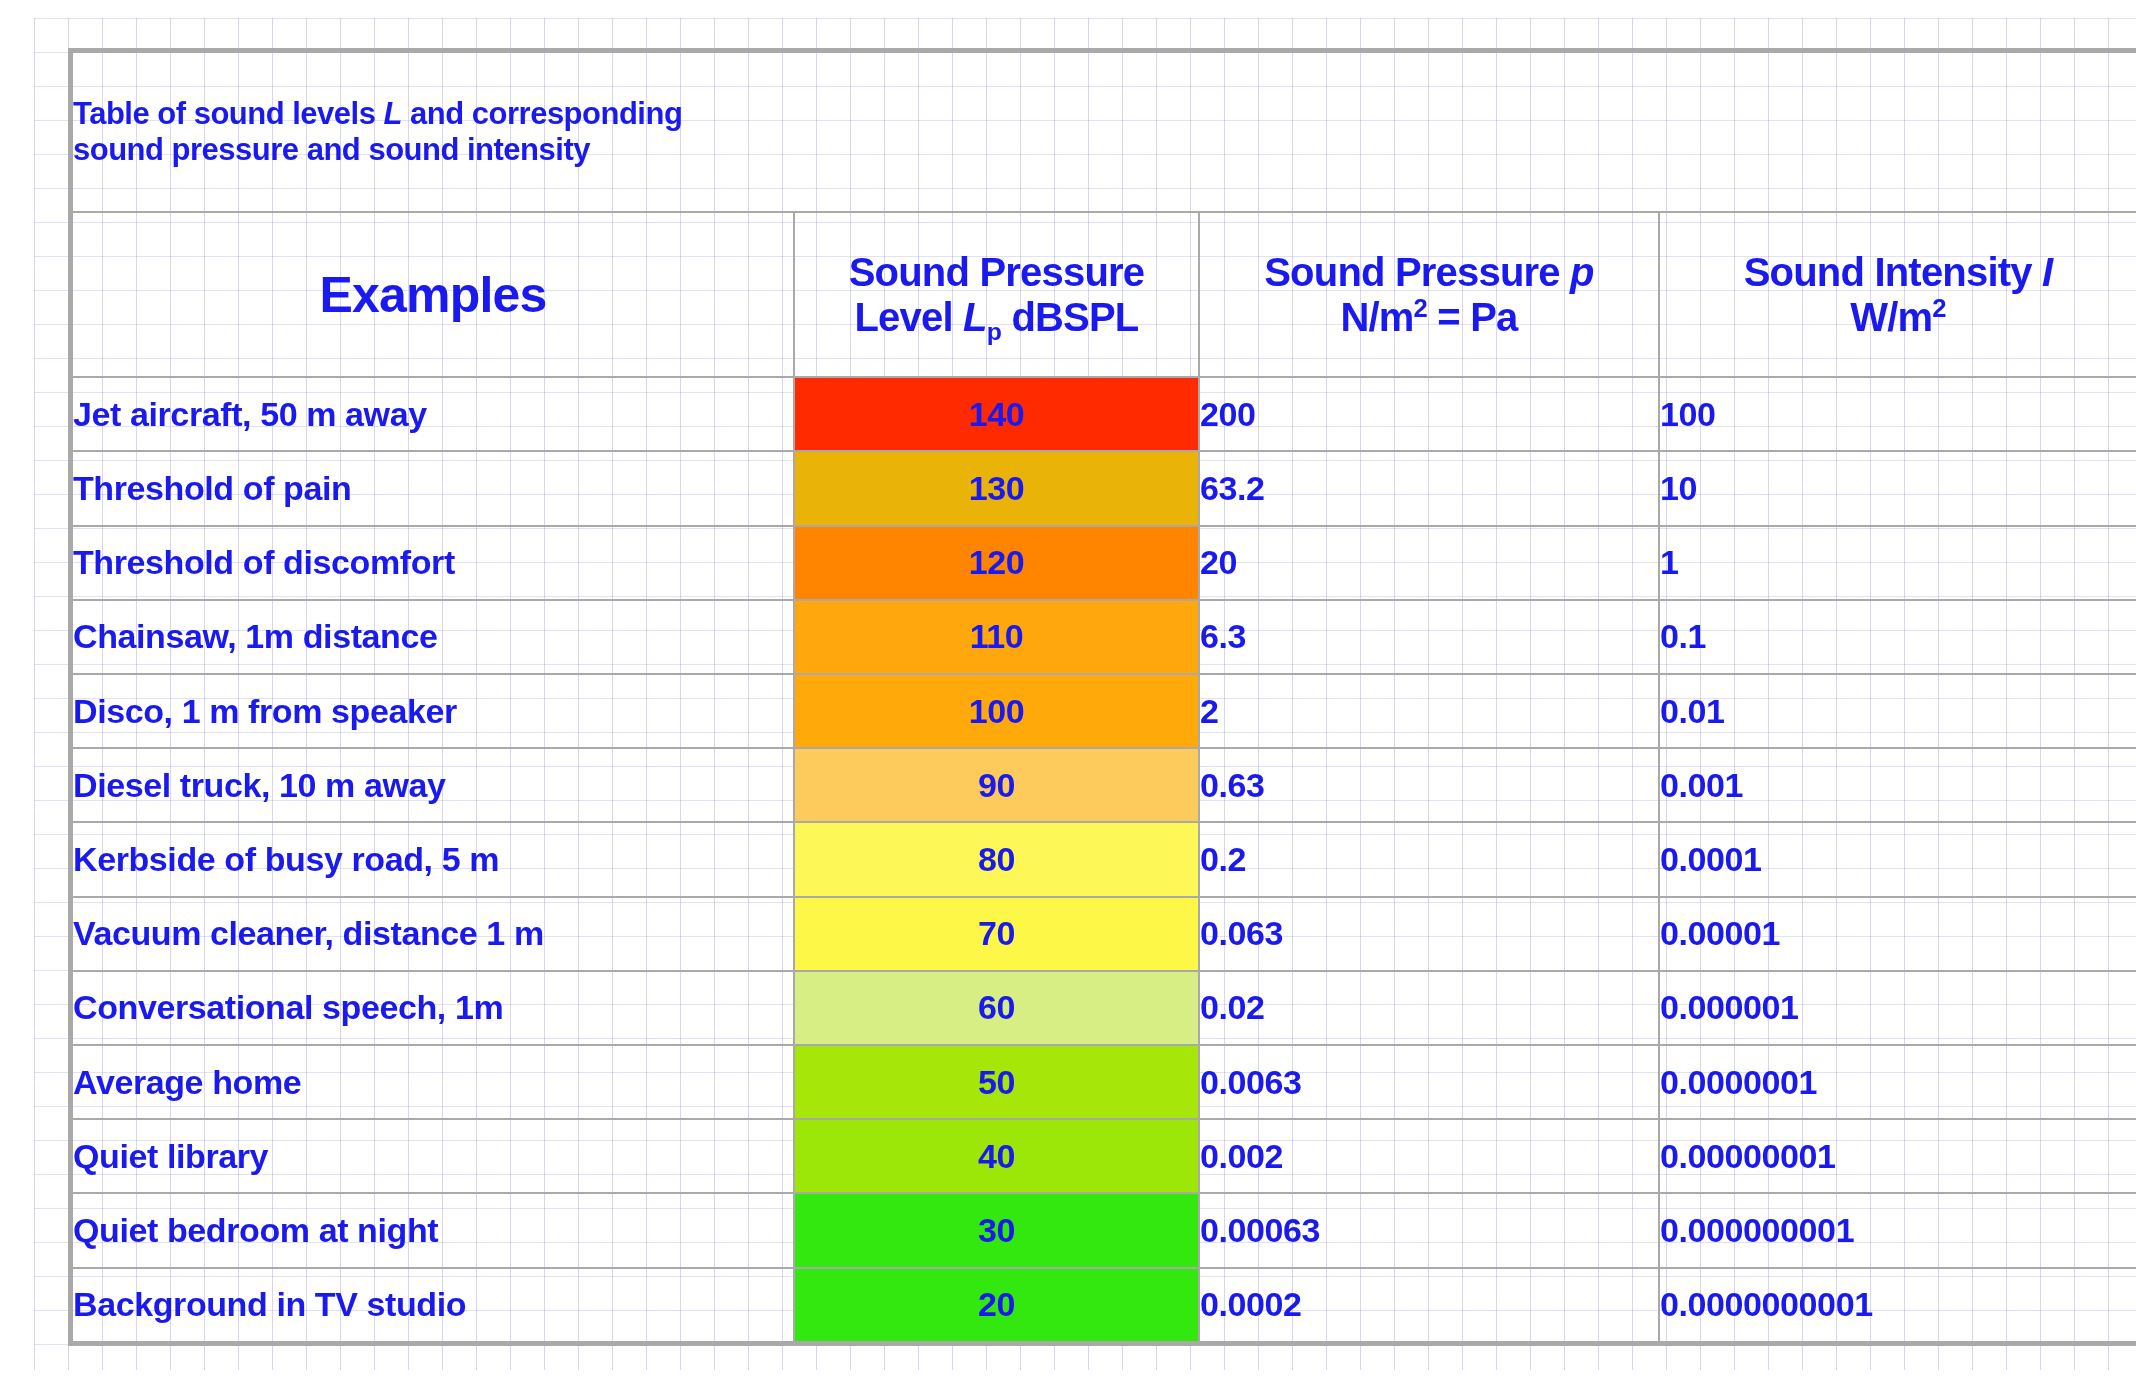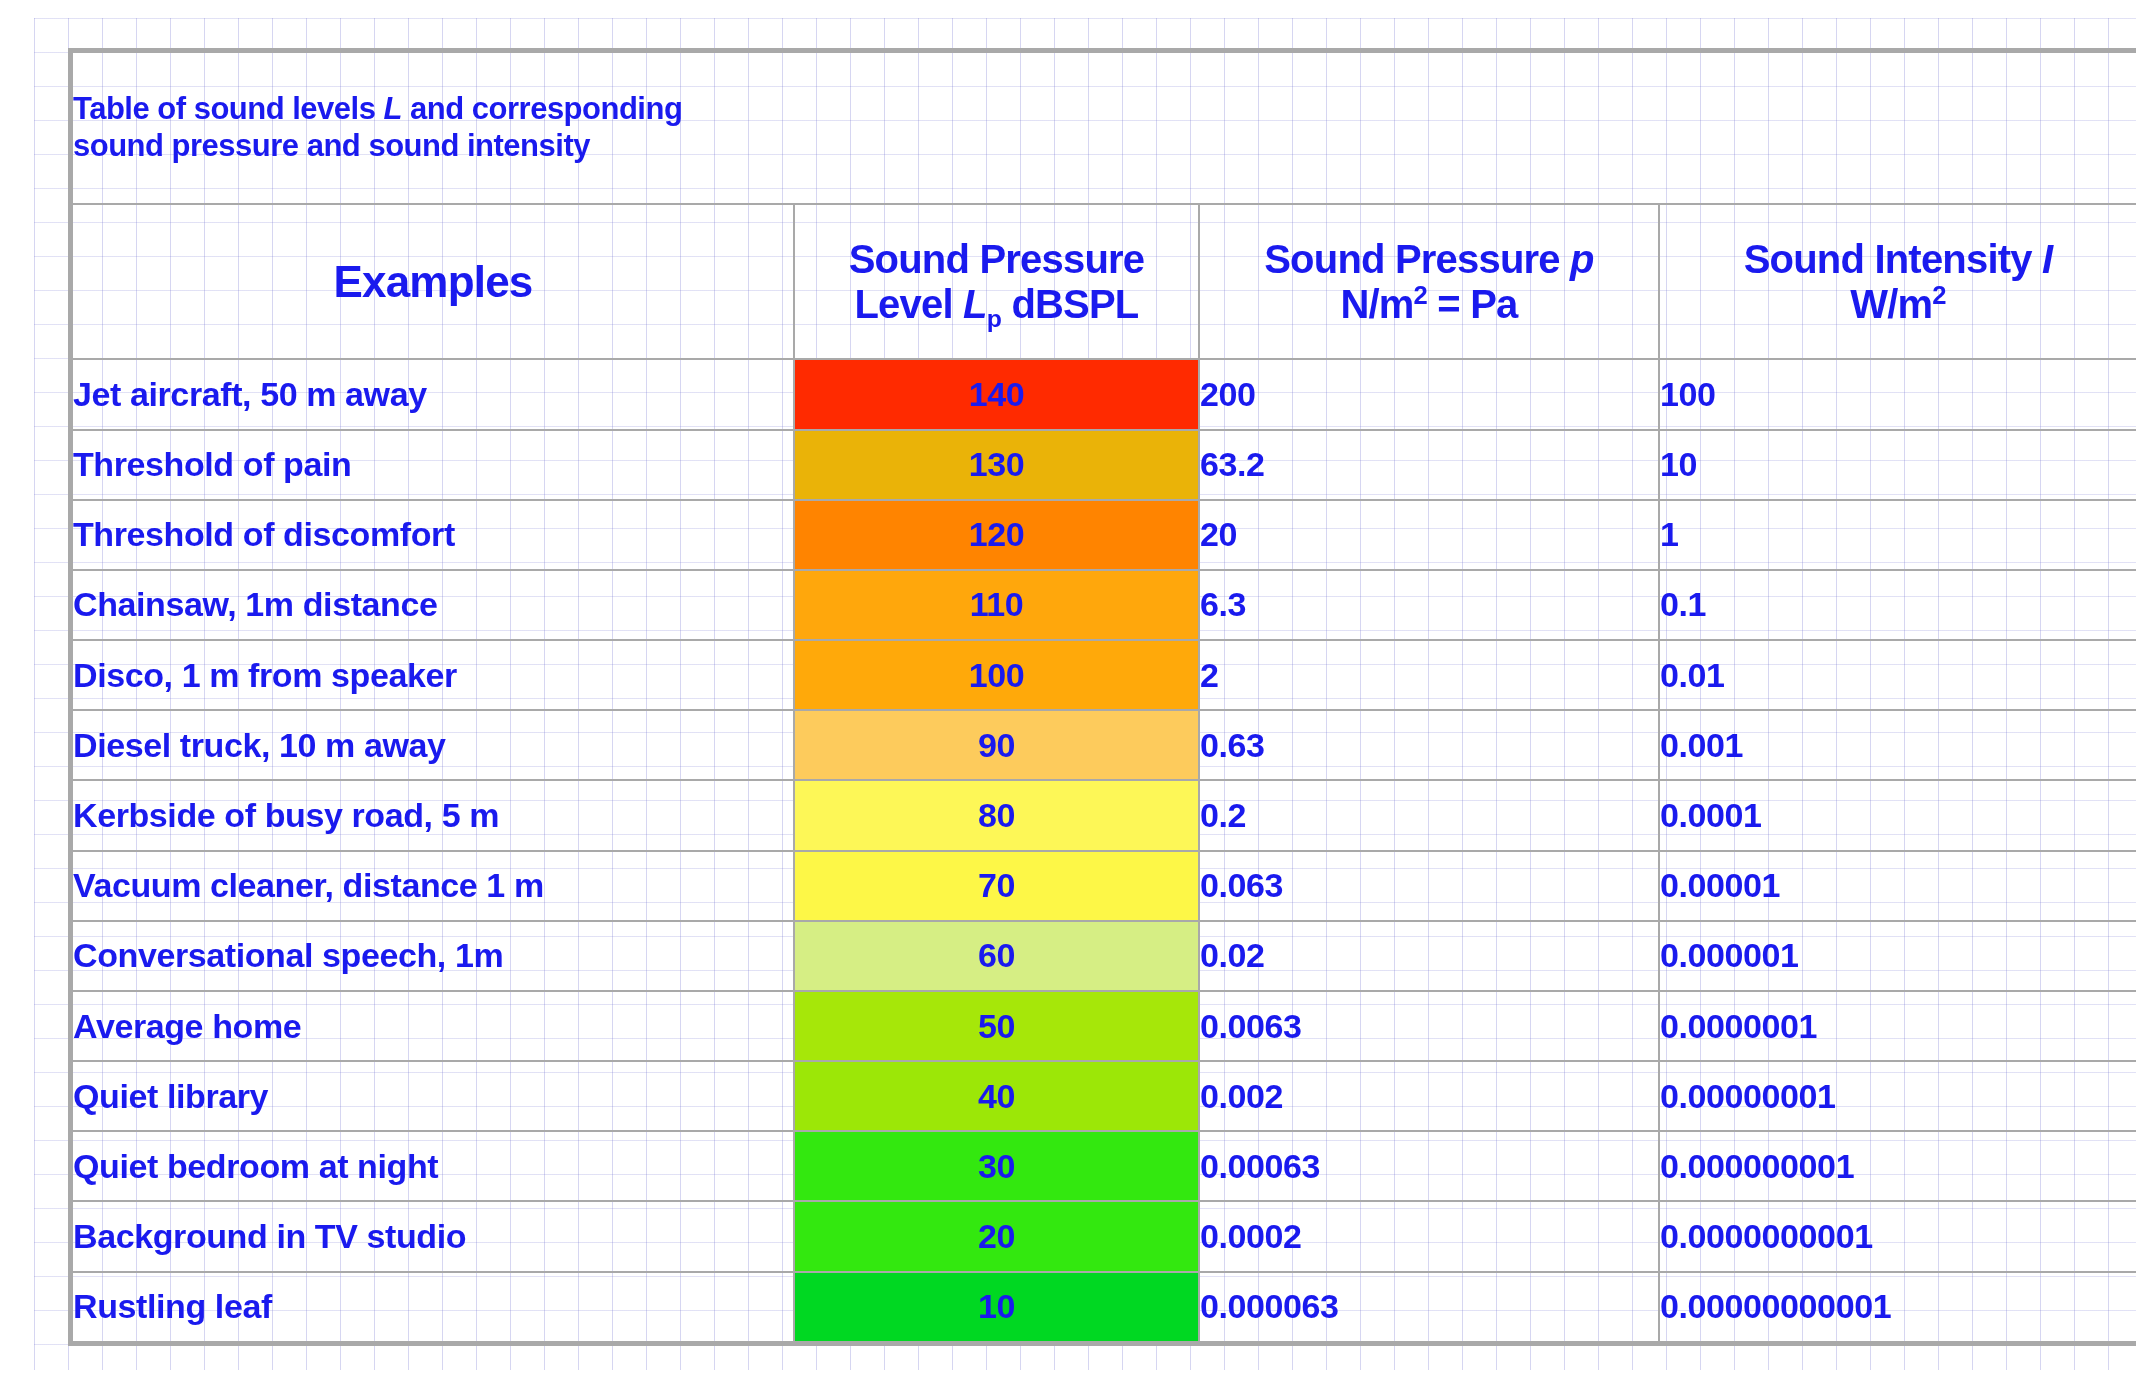--- a/index.html
+++ b/index.html
@@ -77,21 +77,21 @@
 
   
   tr.head td {
     text-align: center;
     font-size: 40px;
     line-height: 1.12;
     height: 150px;
     letter-spacing: -0.8px;
     padding: 0 2px;
   }
-  tr.head td.examples-head { font-size: 44px; }
+  tr.head td.examples-head { font-size: 50px; }
 
   
   tr.datarow td {
     height: 66.5px;
     font-size: 34px;
     letter-spacing: -0.4px;
   }
   td.example  { padding-left: 10px; text-align: left; white-space: nowrap; }
   td.dbcell   { text-align: center; }
   td.numcell  { padding-left: 10px; text-align: left; white-space: nowrap; }
@@ -215,23 +215,17 @@
             <td class="dbcell" style="background-color: rgb(51, 232, 15);">30</td>
             <td class="numcell">0.00063</td>
             <td class="numcell">0.000000001</td>
           </tr>
           <tr class="datarow">
             <td class="example">Background in TV studio</td>
             <td class="dbcell" style="background-color: rgb(51, 232, 15);">20</td>
             <td class="numcell">0.0002</td>
             <td class="numcell">0.0000000001</td>
           </tr>
-          <tr class="datarow">
-            <td class="example">Rustling leaf</td>
-            <td class="dbcell" style="background-color: rgb(0, 216, 34);">10</td>
-            <td class="numcell">0.000063</td>
-            <td class="numcell">0.00000000001</td>
-          </tr>
         </tbody>
     </table>
   </div>
 
 </div>
 
 </body></html>

